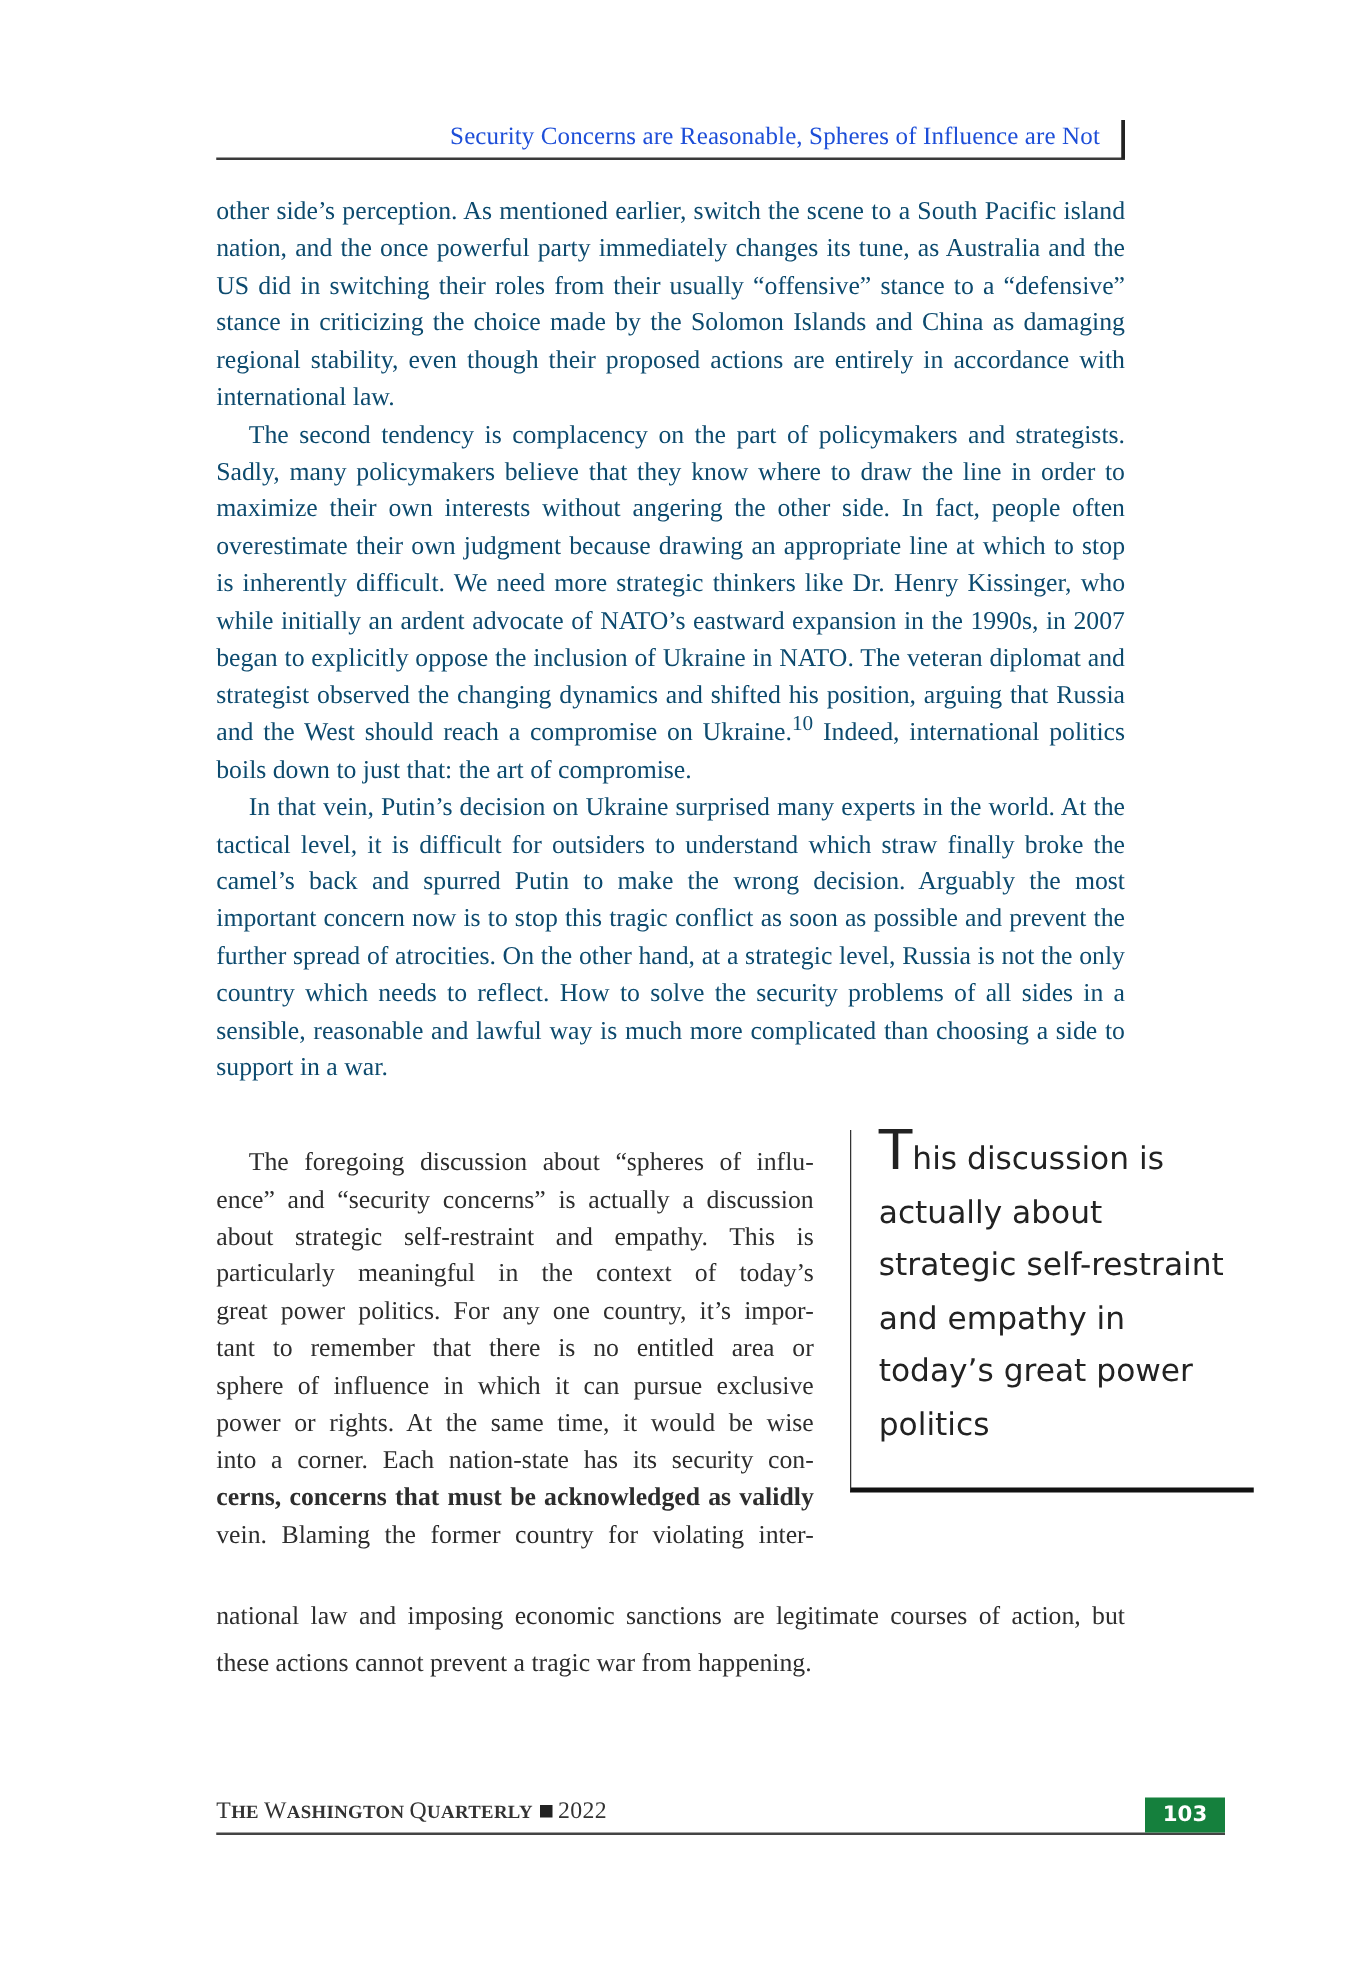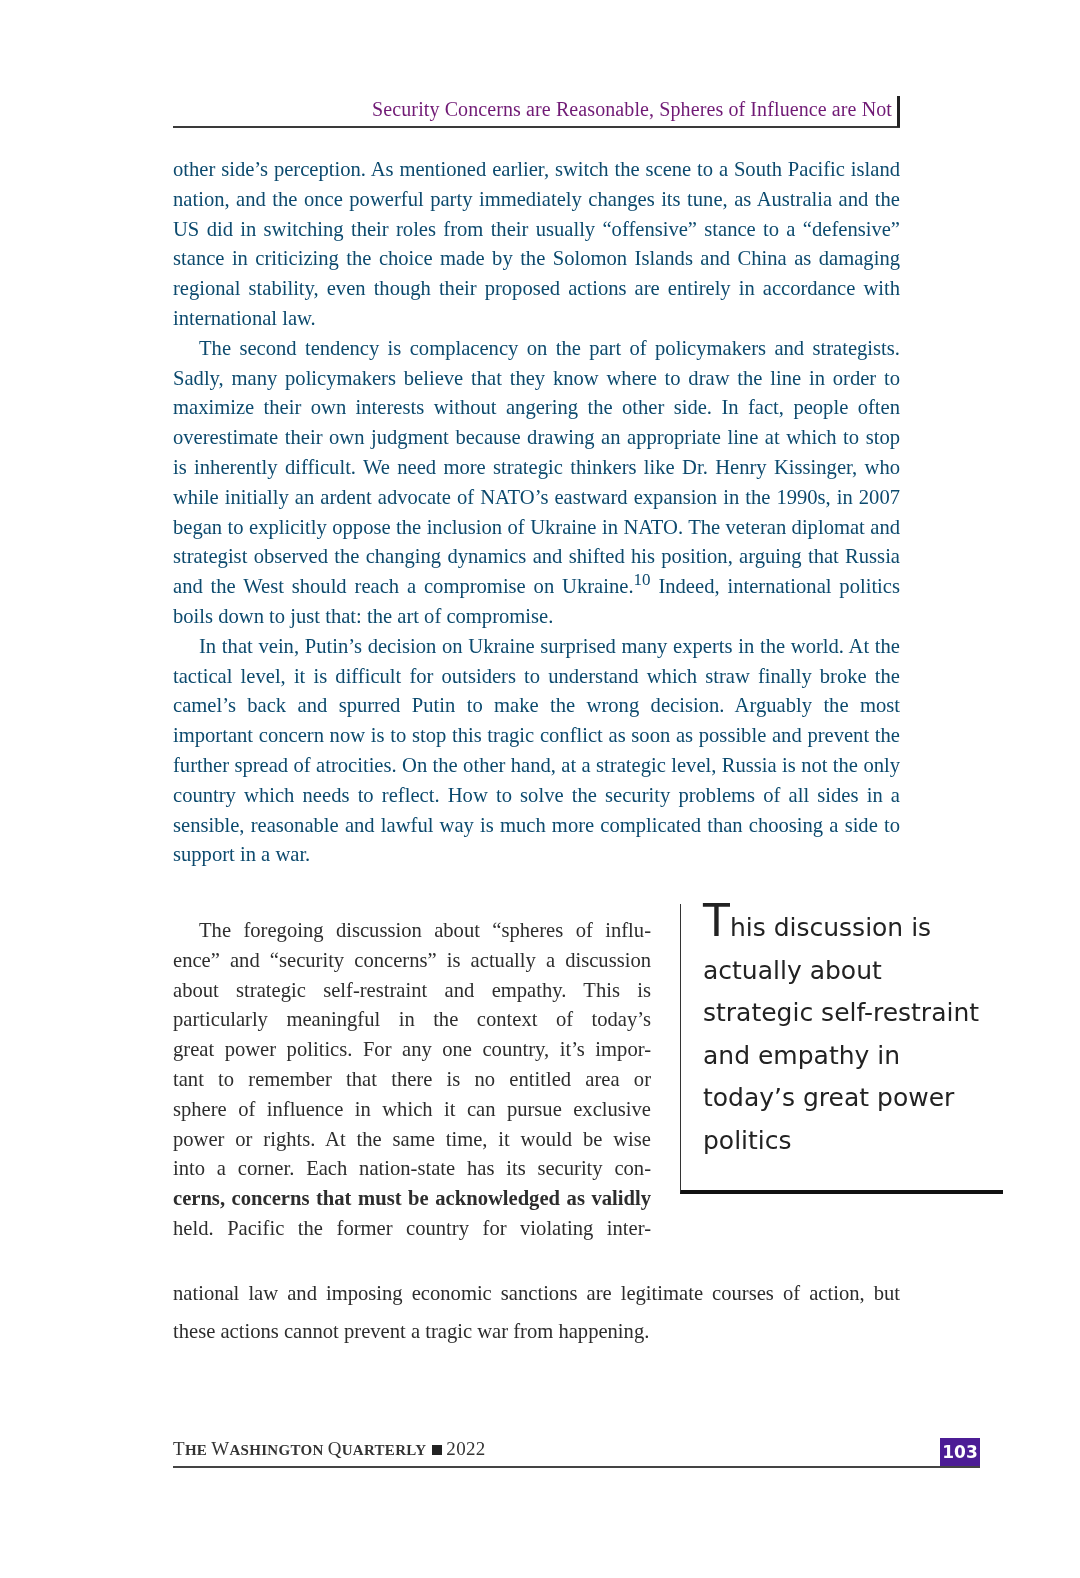--- a/index.html
+++ b/index.html
@@ -5,22 +5,22 @@
   html, body { margin: 0; padding: 0; background: #ffffff; }
   body { width: 1080px; height: 1578px; position: relative; overflow: hidden; color: #2a2a2a; }
   .serif { font-family: "Liberation Serif", "DejaVu Serif", serif; }
   .sans { font-family: "DejaVu Sans", "Liberation Sans", sans-serif; }
 
   .running-head {
     position: absolute; left: 173px; top: 96px; width: 727px; height: 30px;
     border-bottom: 2px solid #3a3a3a;
   }
   .running-head-text {
-    position: absolute; right: 8px; top: 2px;
-    font-size: 20px; letter-spacing: 0.1px; color: #701a75;
+    position: absolute; right: 20px; top: 2px;
+    font-size: 20px; letter-spacing: 0.1px; color: #1d4ed8;
   }
   .running-head-bar {
     position: absolute; right: 0; top: 0; width: 3px; height: 31px; background: #222;
   }
 
   .body-text {
     position: absolute; left: 173px; top: 155px; width: 727px;
     font-size: 20.6px; line-height: 29.8px; color: #0c4a6e; text-align: justify;
   }
   .body-text p { margin: 0; text-indent: 0; }
@@ -52,21 +52,21 @@
   .footer {
     position: absolute; left: 173px; top: 1438px; width: 807px; height: 28px;
     border-bottom: 2px solid #444;
   }
   .footer-journal {
     position: absolute; left: 0; top: 0; font-size: 19px; color: #333; letter-spacing: 0.3px;
   }
   .footer-journal .sc { font-size: 15px; font-weight: bold; }
   .square-icon { display: inline-block; width: 10px; height: 10px; background: #222; margin: 0 4px 1px 6px; vertical-align: middle; }
   .page-number {
-    position: absolute; right: 0; top: 0; width: 40px; height: 28px; background: #4c1d95;
+    position: absolute; right: 0; top: 0; width: 64px; height: 28px; background: #15803d;
     color: #fff; font-size: 17px; font-weight: bold; text-align: center; line-height: 28px; margin-left: 26px;
   }
 </style>
 </head>
 <body>
 
 <div class="running-head">
   <span class="running-head-text serif">Security Concerns are Reasonable, Spheres of Influence are Not</span>
   <span class="running-head-bar"></span>
 </div>
@@ -81,21 +81,21 @@
   <p class="first" style="text-align-last: justify;">The foregoing discussion about “spheres of influ-</p>
   <p style="text-align-last: justify;">ence” and “security concerns” is actually a discussion</p>
   <p style="text-align-last: justify;">about strategic self-restraint and empathy. This is</p>
   <p style="text-align-last: justify;">particularly meaningful in the context of today’s</p>
   <p style="text-align-last: justify;">great power politics. For any one country, it’s impor-</p>
   <p style="text-align-last: justify;">tant to remember that there is no entitled area or</p>
   <p style="text-align-last: justify;">sphere of influence in which it can pursue exclusive</p>
   <p style="text-align-last: justify;">power or rights. At the same time, it would be wise</p>
   <p style="text-align-last: justify;">into a corner. Each nation-state has its security con-</p>
   <p style="text-align-last: justify; font-weight: bold;">cerns, concerns that must be acknowledged as validly</p>
-  <p style="text-align-last: justify;">held. Pacific the former country for violating inter-</p>
+  <p style="text-align-last: justify;">vein. Blaming the former country for violating inter-</p>
 </div>
 
 <div class="tail-para serif">
   <p>national law and imposing economic sanctions are legitimate courses of action, but these actions cannot prevent a tragic war from happening.</p>
 </div>
 
 <div class="pull-quote">
   <div class="pull-quote-text sans"><span class="drop-cap">T</span><span>his discussion is actually about strategic self-restraint and empathy in today’s great power politics</span></div>
 </div>
 

